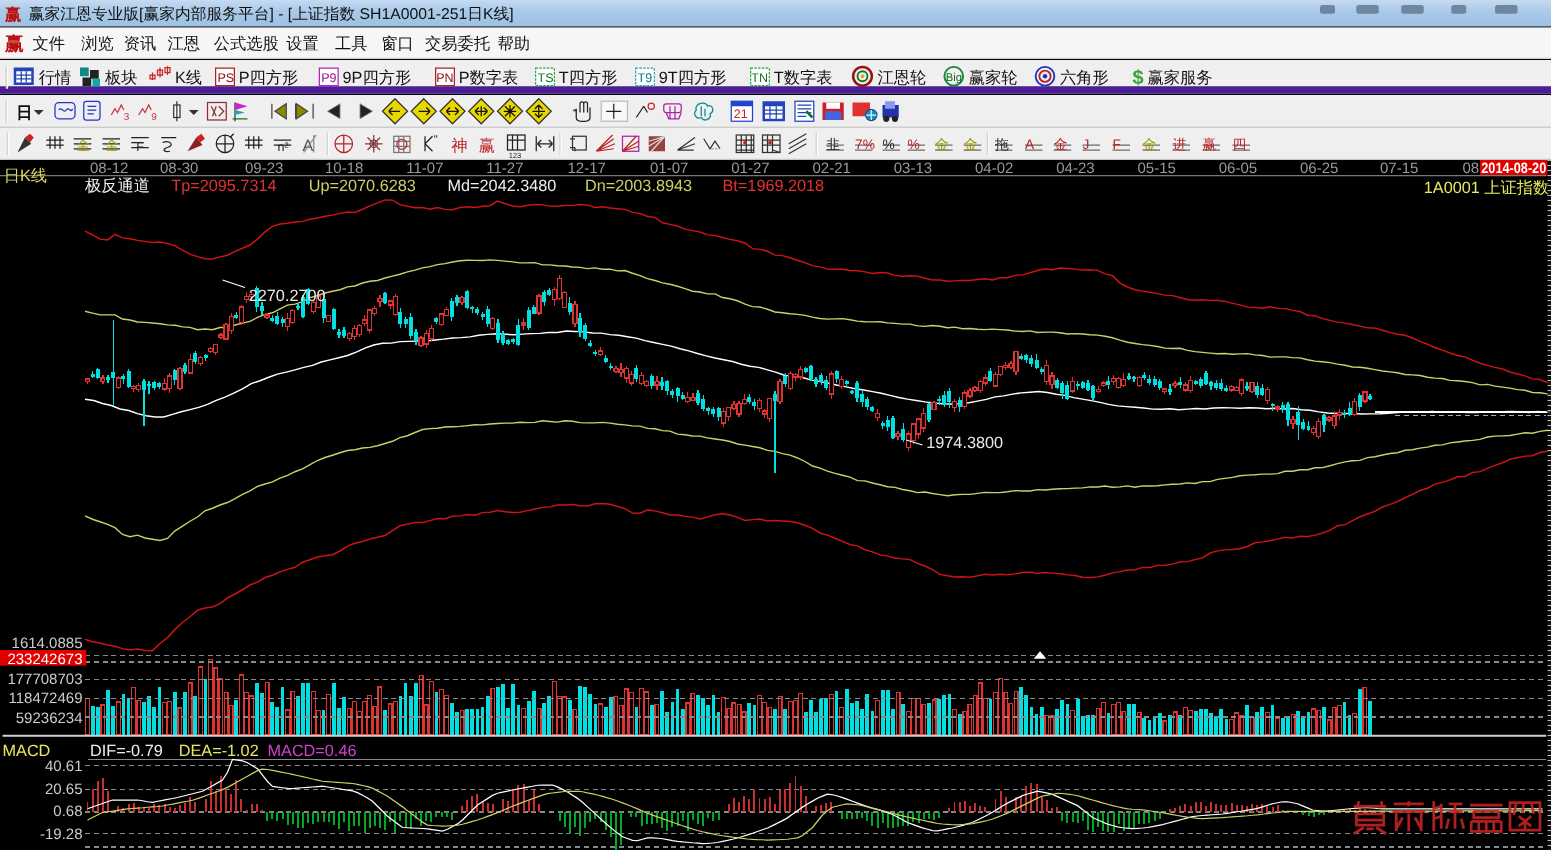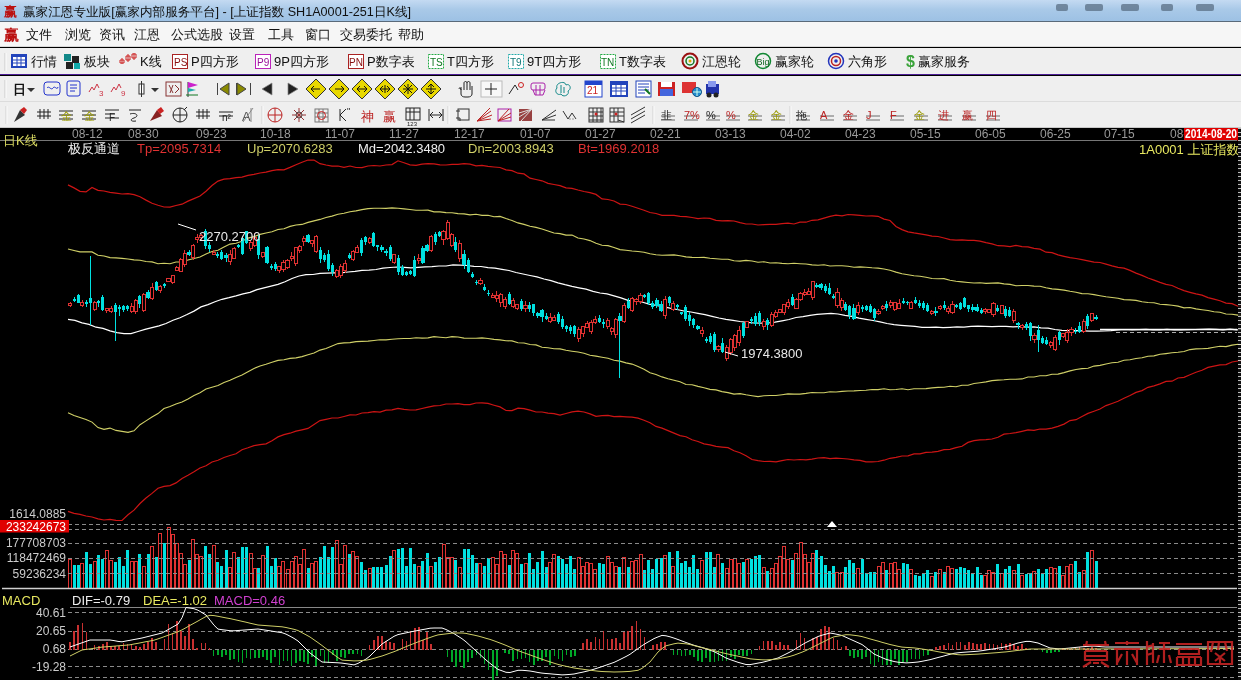--- a/index.html
+++ b/index.html
@@ -2,21 +2,21 @@
 <html><head><meta charset="utf-8"><style>
 * { margin:0; padding:0; box-sizing:border-box; }
 body { width:1241px; height:680px; overflow:hidden; background:#000;
   font-family:"Liberation Sans",sans-serif; position:relative; }
 .titlebar { position:absolute; left:0; top:0; width:1241px; height:22px;
   background:linear-gradient(#c4daf2,#a9c9e8 45%,#9dc1e4); border-bottom:1px solid #5a6a7a;
   font-size:13px; color:#111; }
 .menubar { position:absolute; left:0; top:22px; width:1241px; height:25px;
   background:#f6f6f6; border-bottom:1px solid #d9d9d9; font-size:13px; color:#111; }
 .tb { position:absolute; left:0; width:1241px; background:#efefef; color:#111; }
-.tb1 { top:48px; height:27px; border-bottom:1px solid #4c1d95; }
+.tb1 { top:48px; height:27px; border-bottom:6px solid #4c1d95; }
 .tb2 { top:76px; height:26px; border-bottom:1px solid #dcdcdc; }
 .tb3 { top:102px; height:26px; border-bottom:1px solid #c8c8c8; }
 .chart { position:absolute; left:0; top:128px; }
 .redge { position:absolute; right:0; top:128px; width:3px; height:552px;
   background:repeating-linear-gradient(#e8e8e8 0 1px, #111 1px 4px); opacity:.8; }
 </style></head>
 <body>
 <div class="titlebar">
  <svg width="1241" height="22" style="position:absolute;left:0;top:0">
   <text x="4" y="16" fill="#bb1111" font-size="13" font-weight="bold">赢</text>

